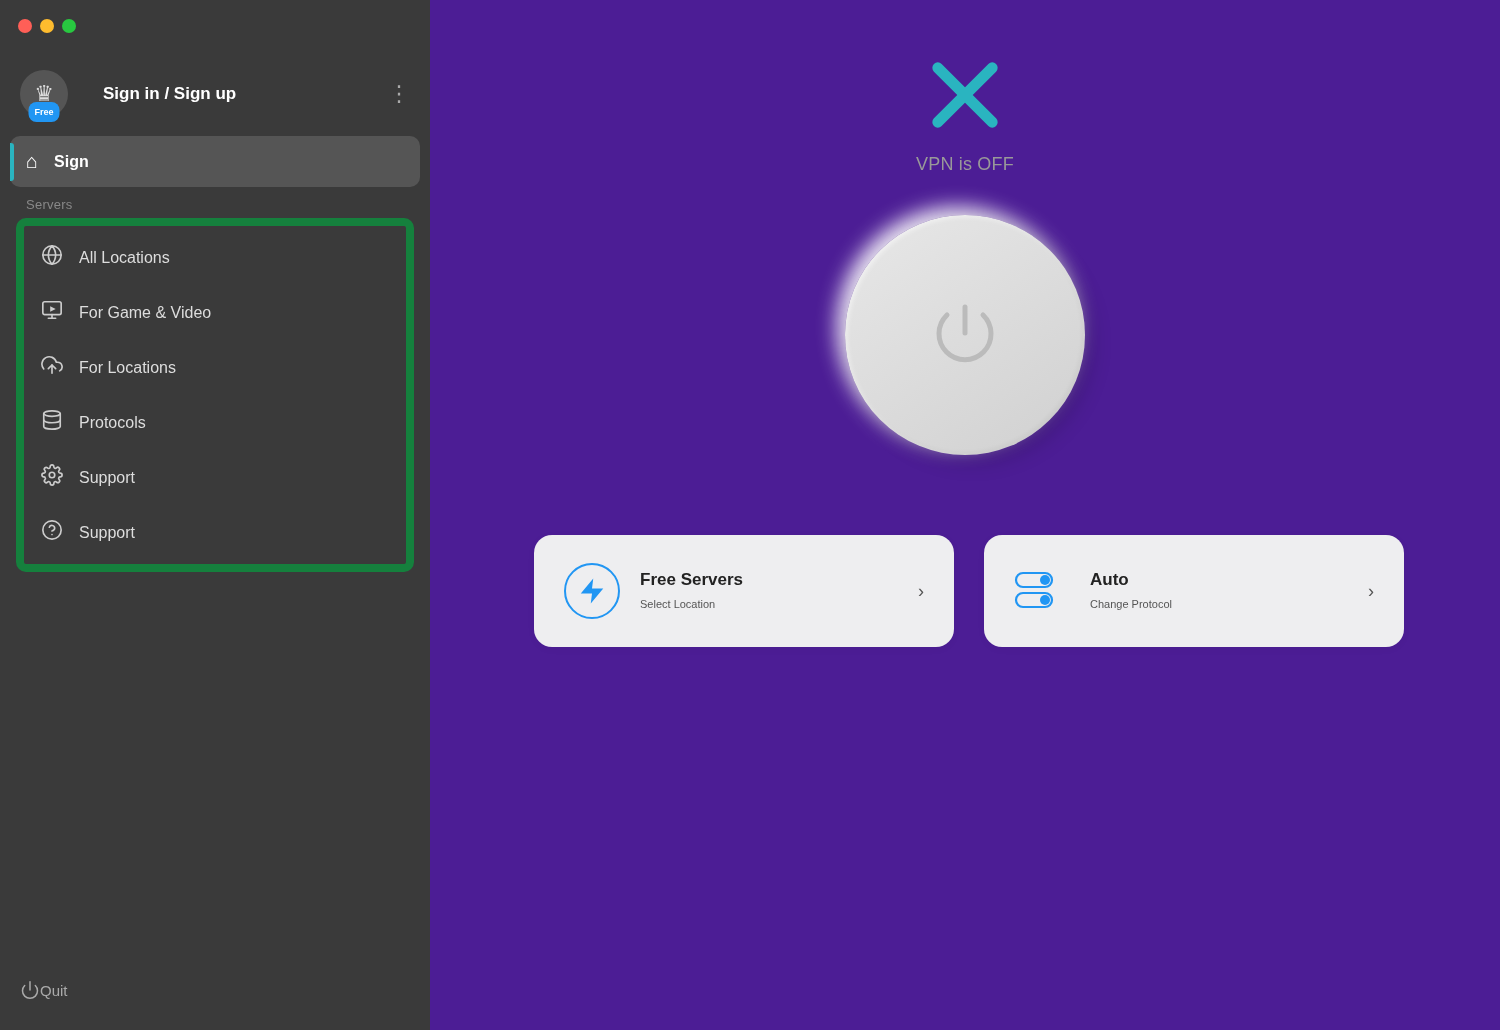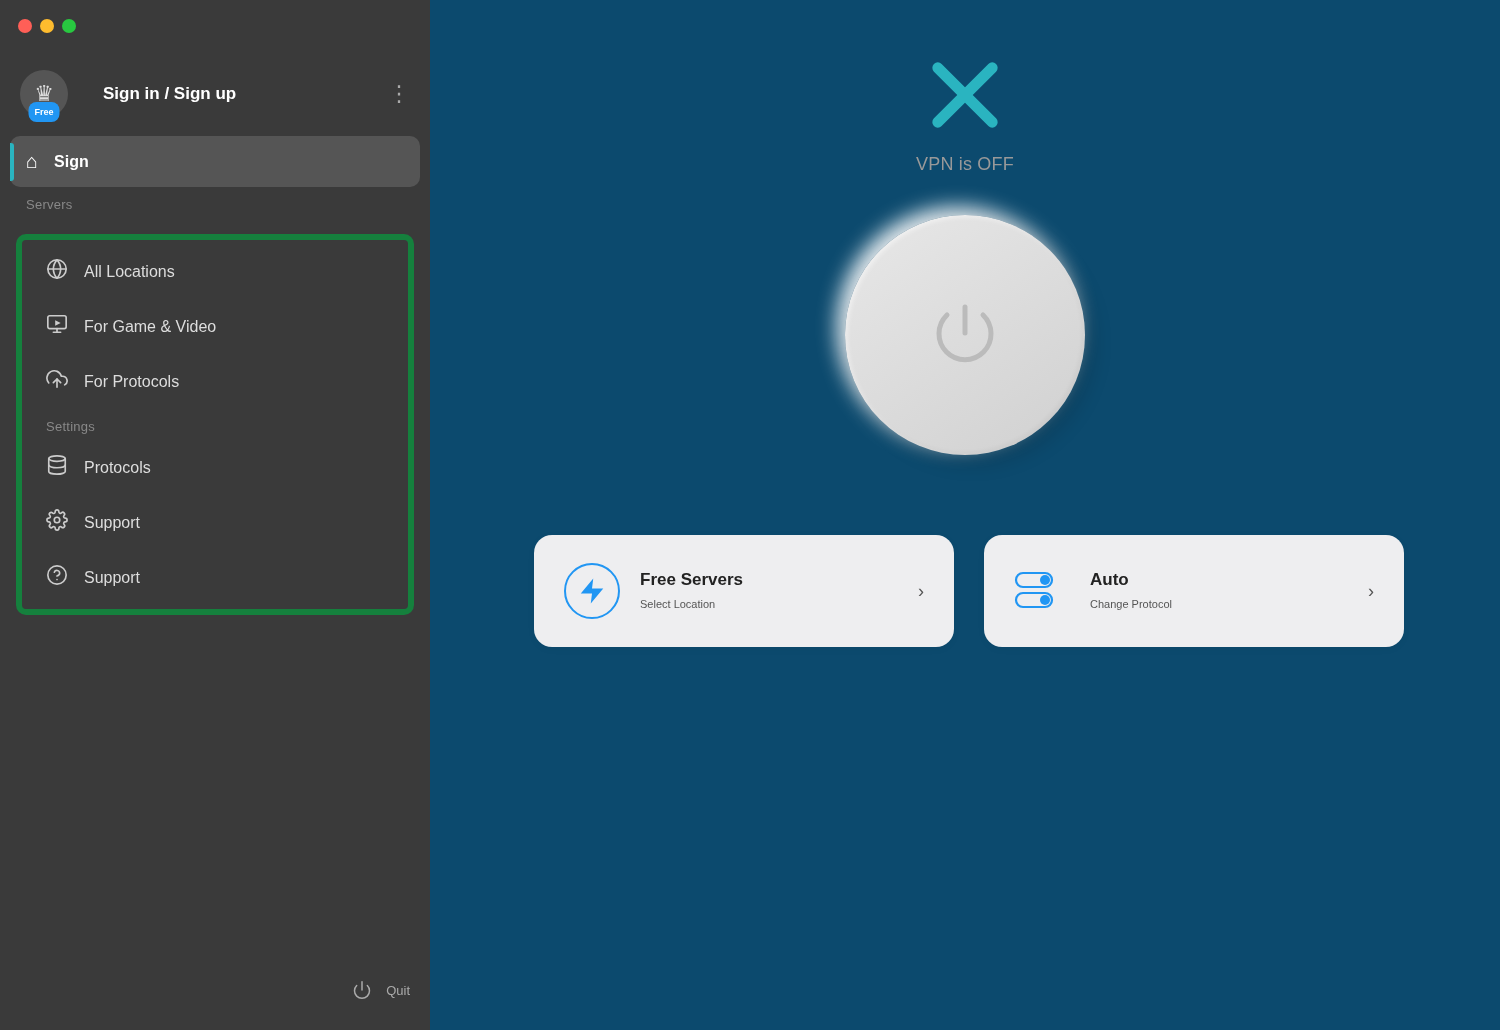--- a/index.html
+++ b/index.html
@@ -132,42 +132,40 @@
     .section-label {
       color: #888;
       font-size: 13px;
       font-weight: 500;
       padding: 10px 16px 6px 16px;
       letter-spacing: 0.02em;
     }
 
     
     .servers-box {
-      border: 6px solid #15803d;
+      border: 8px solid #15803d;
       border-radius: 10px;
-      margin: 16px 6px;
-      padding: 4px 8px;
+      margin: 0 6px;
+      padding: 4px 1px;
     }
 
     
     .quit-section {
       padding: 20px 20px 30px 20px;
       display: flex;
       align-items: center;
-      gap: 14px;
       cursor: pointer;
       color: #aaa;
-      font-size: 13px;
-      justify-content: flex-end;
+      font-size: 15px;
     }
 
     
     .main {
       flex: 1;
-      background: #0c4a6e;
+      background: #4c1d95;
       display: flex;
       flex-direction: column;
       align-items: center;
       position: relative;
     }
 
     .main-inner {
       display: flex;
       flex-direction: column;
       align-items: center;
@@ -336,24 +334,23 @@
       </div>
 
       <div class="nav-item">
         <span class="nav-item-icon">
           <svg width="22" height="22" viewBox="0 0 24 24" fill="none" stroke="#ccc" stroke-width="1.8" stroke-linecap="round" stroke-linejoin="round">
             <polyline points="16 16 12 12 8 16"></polyline>
             <line x1="12" y1="12" x2="12" y2="21"></line>
             <path d="M20.39 18.39A5 5 0 0 0 18 9h-1.26A8 8 0 1 0 3 16.3"></path>
           </svg>
         </span>
-        <span>For Protocols</span>
-      </div>
-
-      <div class="section-label">Settings</div>
+        <span>For Locations</span>
+      </div>
+
 
       <div class="nav-item">
         <span class="nav-item-icon">
           <svg width="22" height="22" viewBox="0 0 24 24" fill="none" stroke="#ccc" stroke-width="1.8" stroke-linecap="round" stroke-linejoin="round">
             <ellipse cx="12" cy="5" rx="9" ry="3"></ellipse>
             <path d="M21 12c0 1.66-4 3-9 3s-9-1.34-9-3"></path>
             <path d="M3 5v14c0 1.66 4 3 9 3s9-1.34 9-3V5"></path>
           </svg>
         </span>
         <span>Protocols</span>

